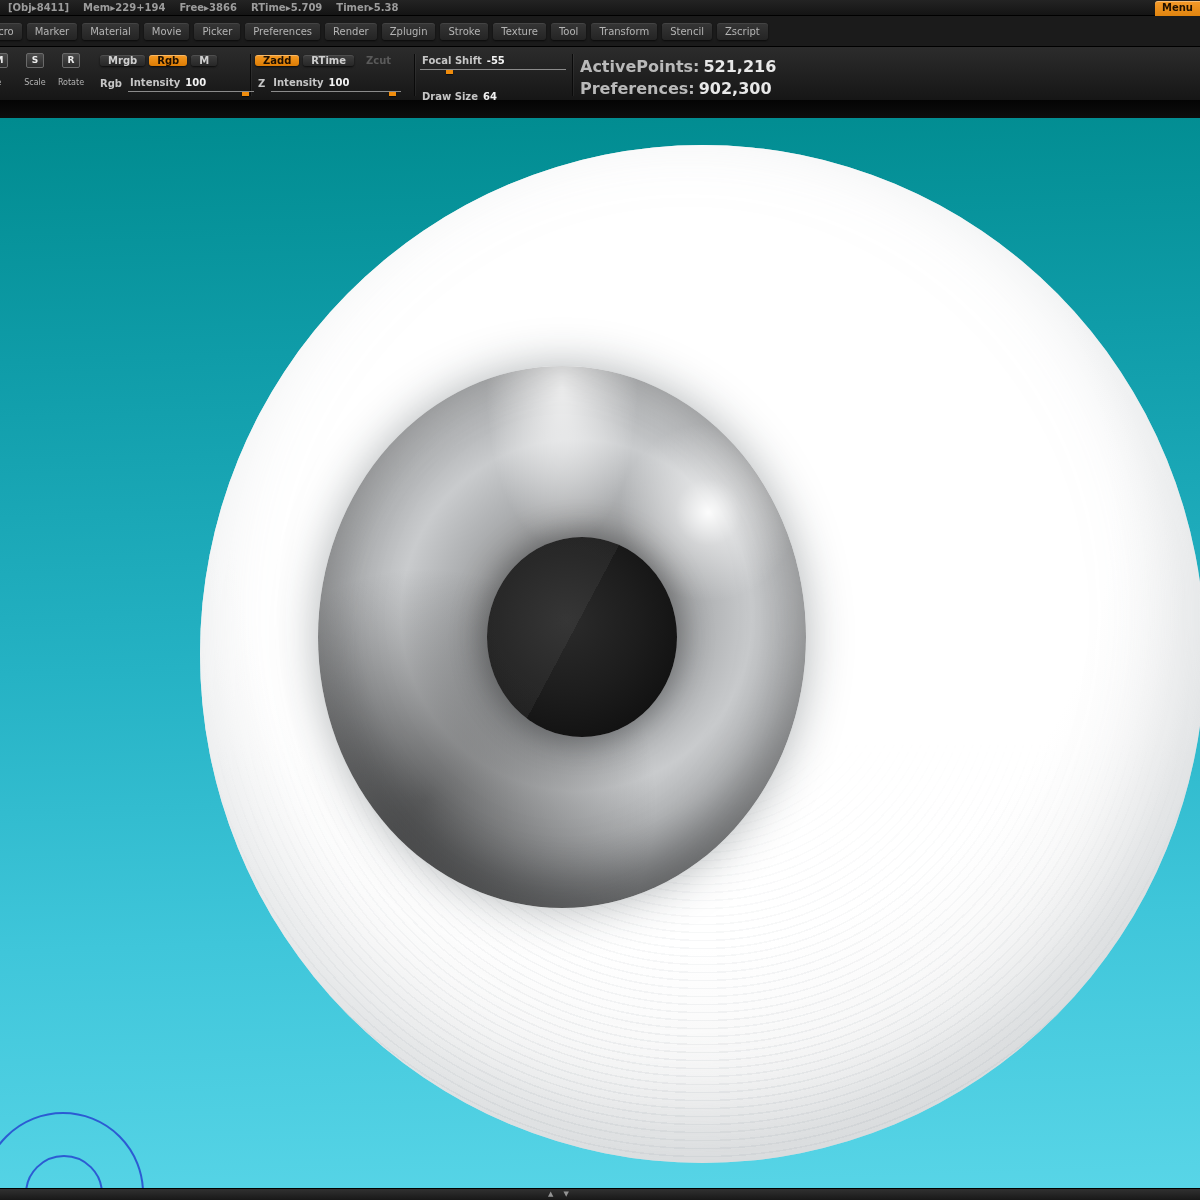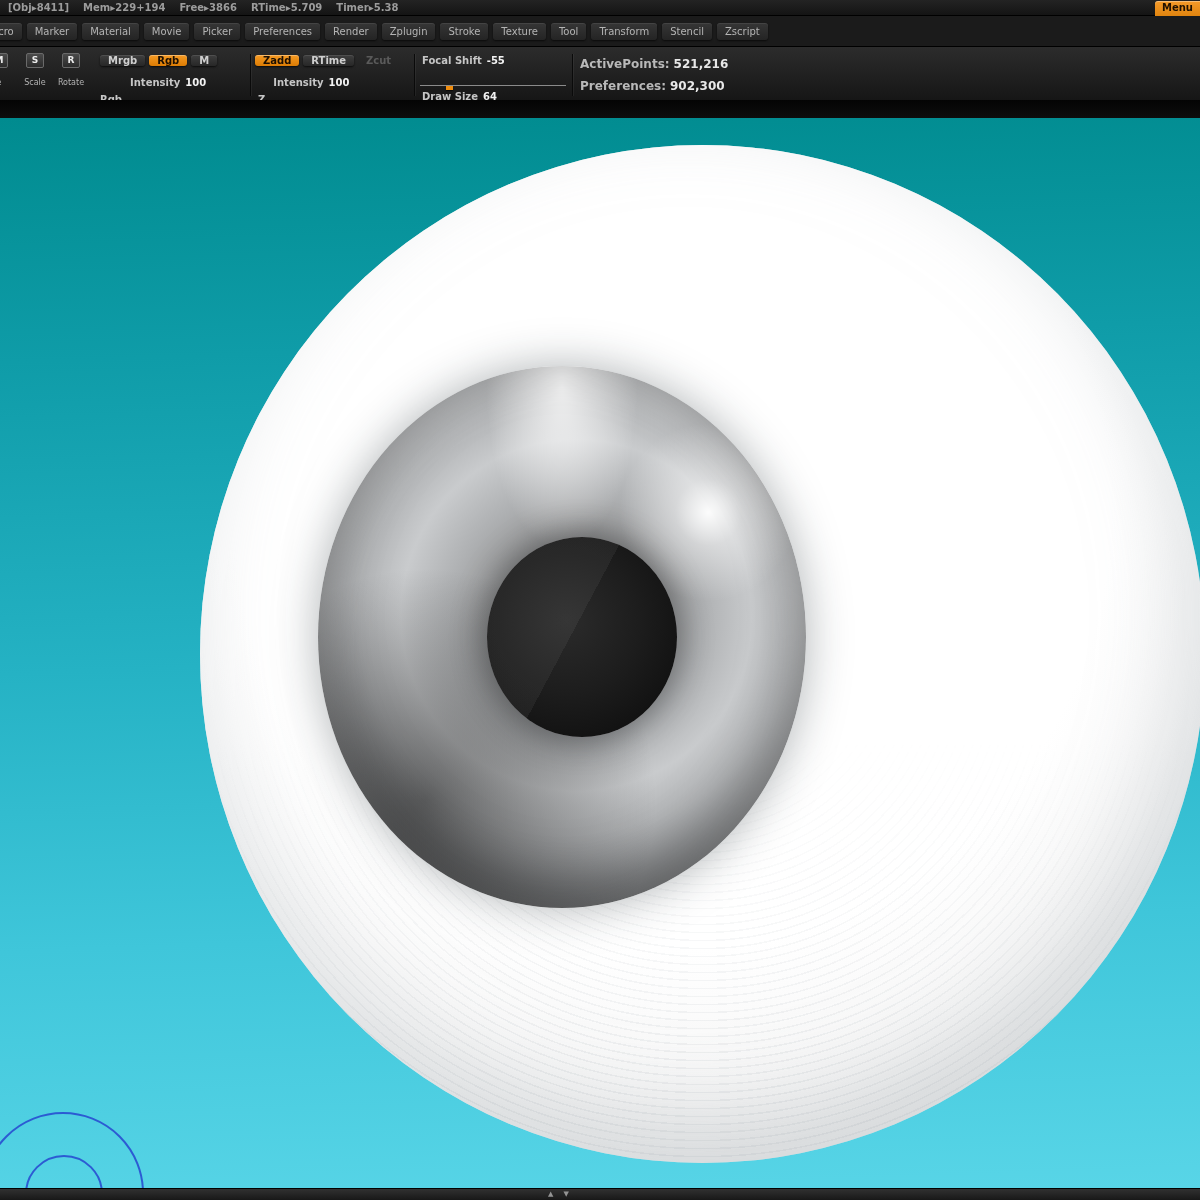--- a/index.html
+++ b/index.html
@@ -57,25 +57,25 @@
   .btn.active {
     background:linear-gradient(#f69b24,#dc7c04); color:#1d0f00;
     box-shadow:0 1px 2px rgba(0,0,0,.7), inset 0 1px 0 rgba(255,255,255,.3);
   }
   .btn.ghost { background:none; box-shadow:none; color:#5a5a5a; }
   .sliderwrap {
     position:absolute; display:flex; align-items:flex-end; gap:6px;
     font-size:10px; font-weight:700; color:#c6c6c6; white-space:nowrap;
   }
   .sliderwrap .prefix { padding-bottom:3px; }
-  .slider-core { position:relative; border-bottom:1px solid #8b8b8b; padding:0 2px 19px 2px; }
+  .slider-core { position:relative; border-bottom:1px solid #8b8b8b; padding:0 2px 3px 2px; }
   .slider-core .val { color:#f2f2f2; margin-left:5px; }
   .notch { position:absolute; bottom:-5px; margin-left:-3px; width:7px; height:4px;
     background:#ef8c0d; box-shadow:0 1px 1px rgba(0,0,0,.6); }
-  .stat { position:absolute; font-size:12px; font-weight:700; color:#b9b9b9; white-space:nowrap; }
+  .stat { position:absolute; font-size:16px; font-weight:700; color:#b9b9b9; white-space:nowrap; }
   .stat .num { color:#e8e8e8; margin-left:4px; }
   
   .subheader { position:absolute; top:100px; left:0; width:100%; height:18px;
     background:linear-gradient(#040404,#0d0d0d); }
   
   .canvas {
     position:absolute; top:118px; left:0; width:1200px; height:1070px; overflow:hidden;
     background:linear-gradient(178deg,#008b8f 0%, #0f9ca8 22%, #25b2c4 50%, #3fc6da 75%, #58d5e7 100%);
   }
   .sclera {

